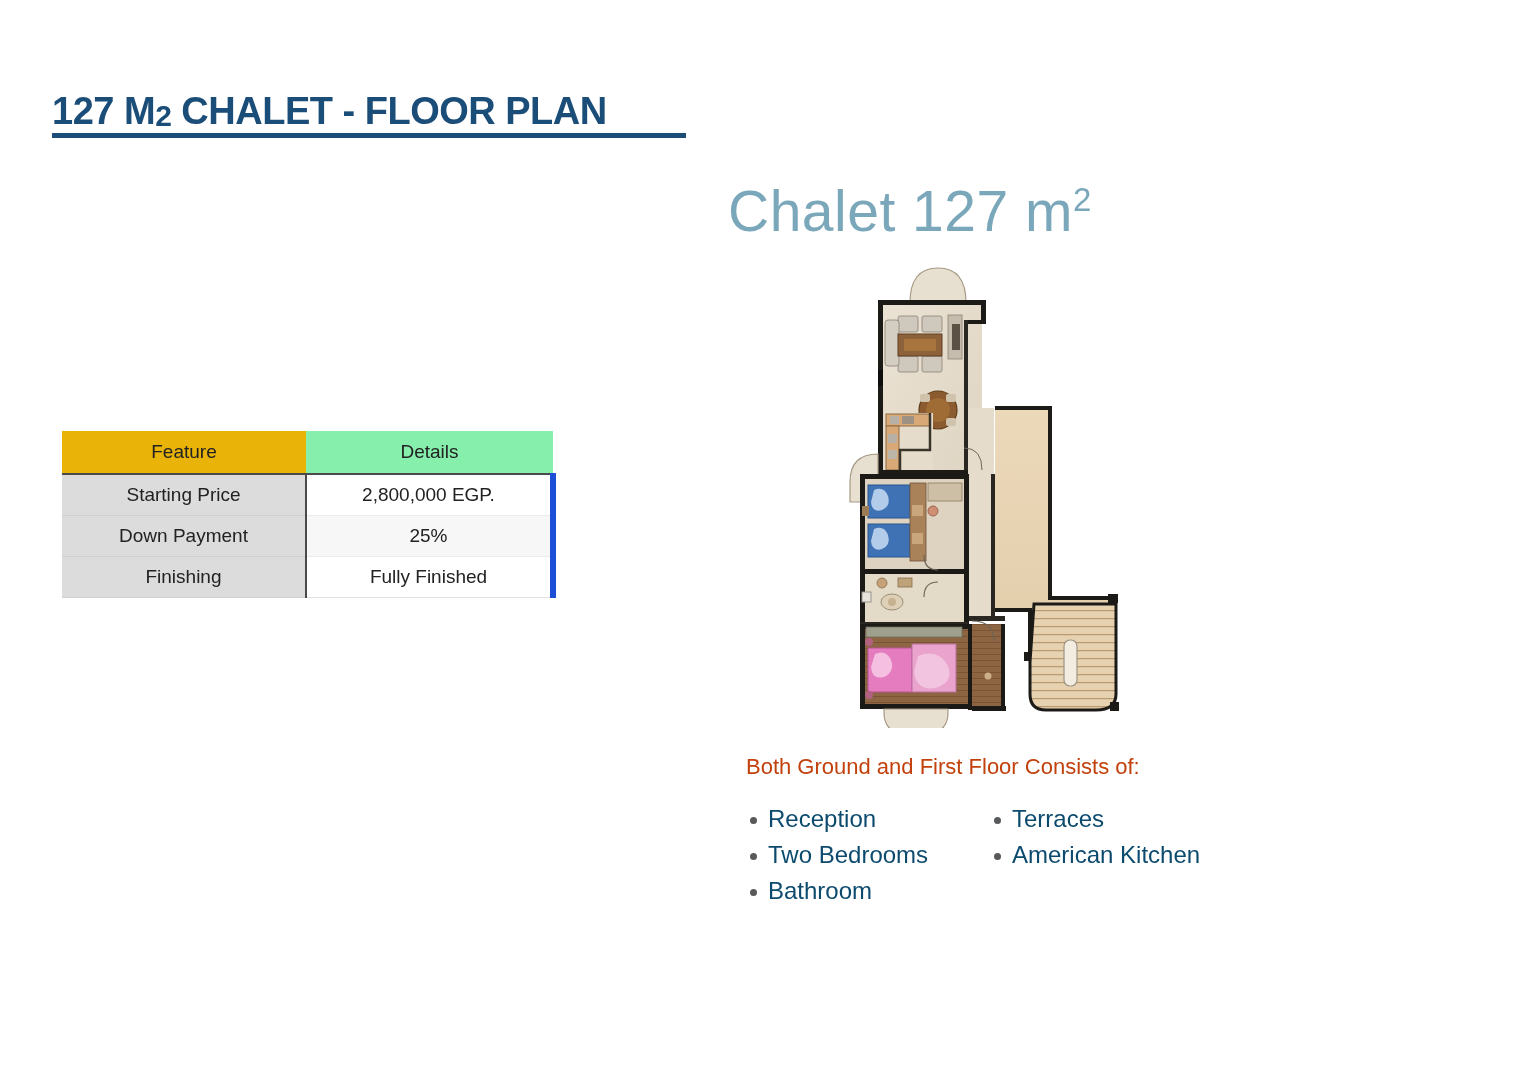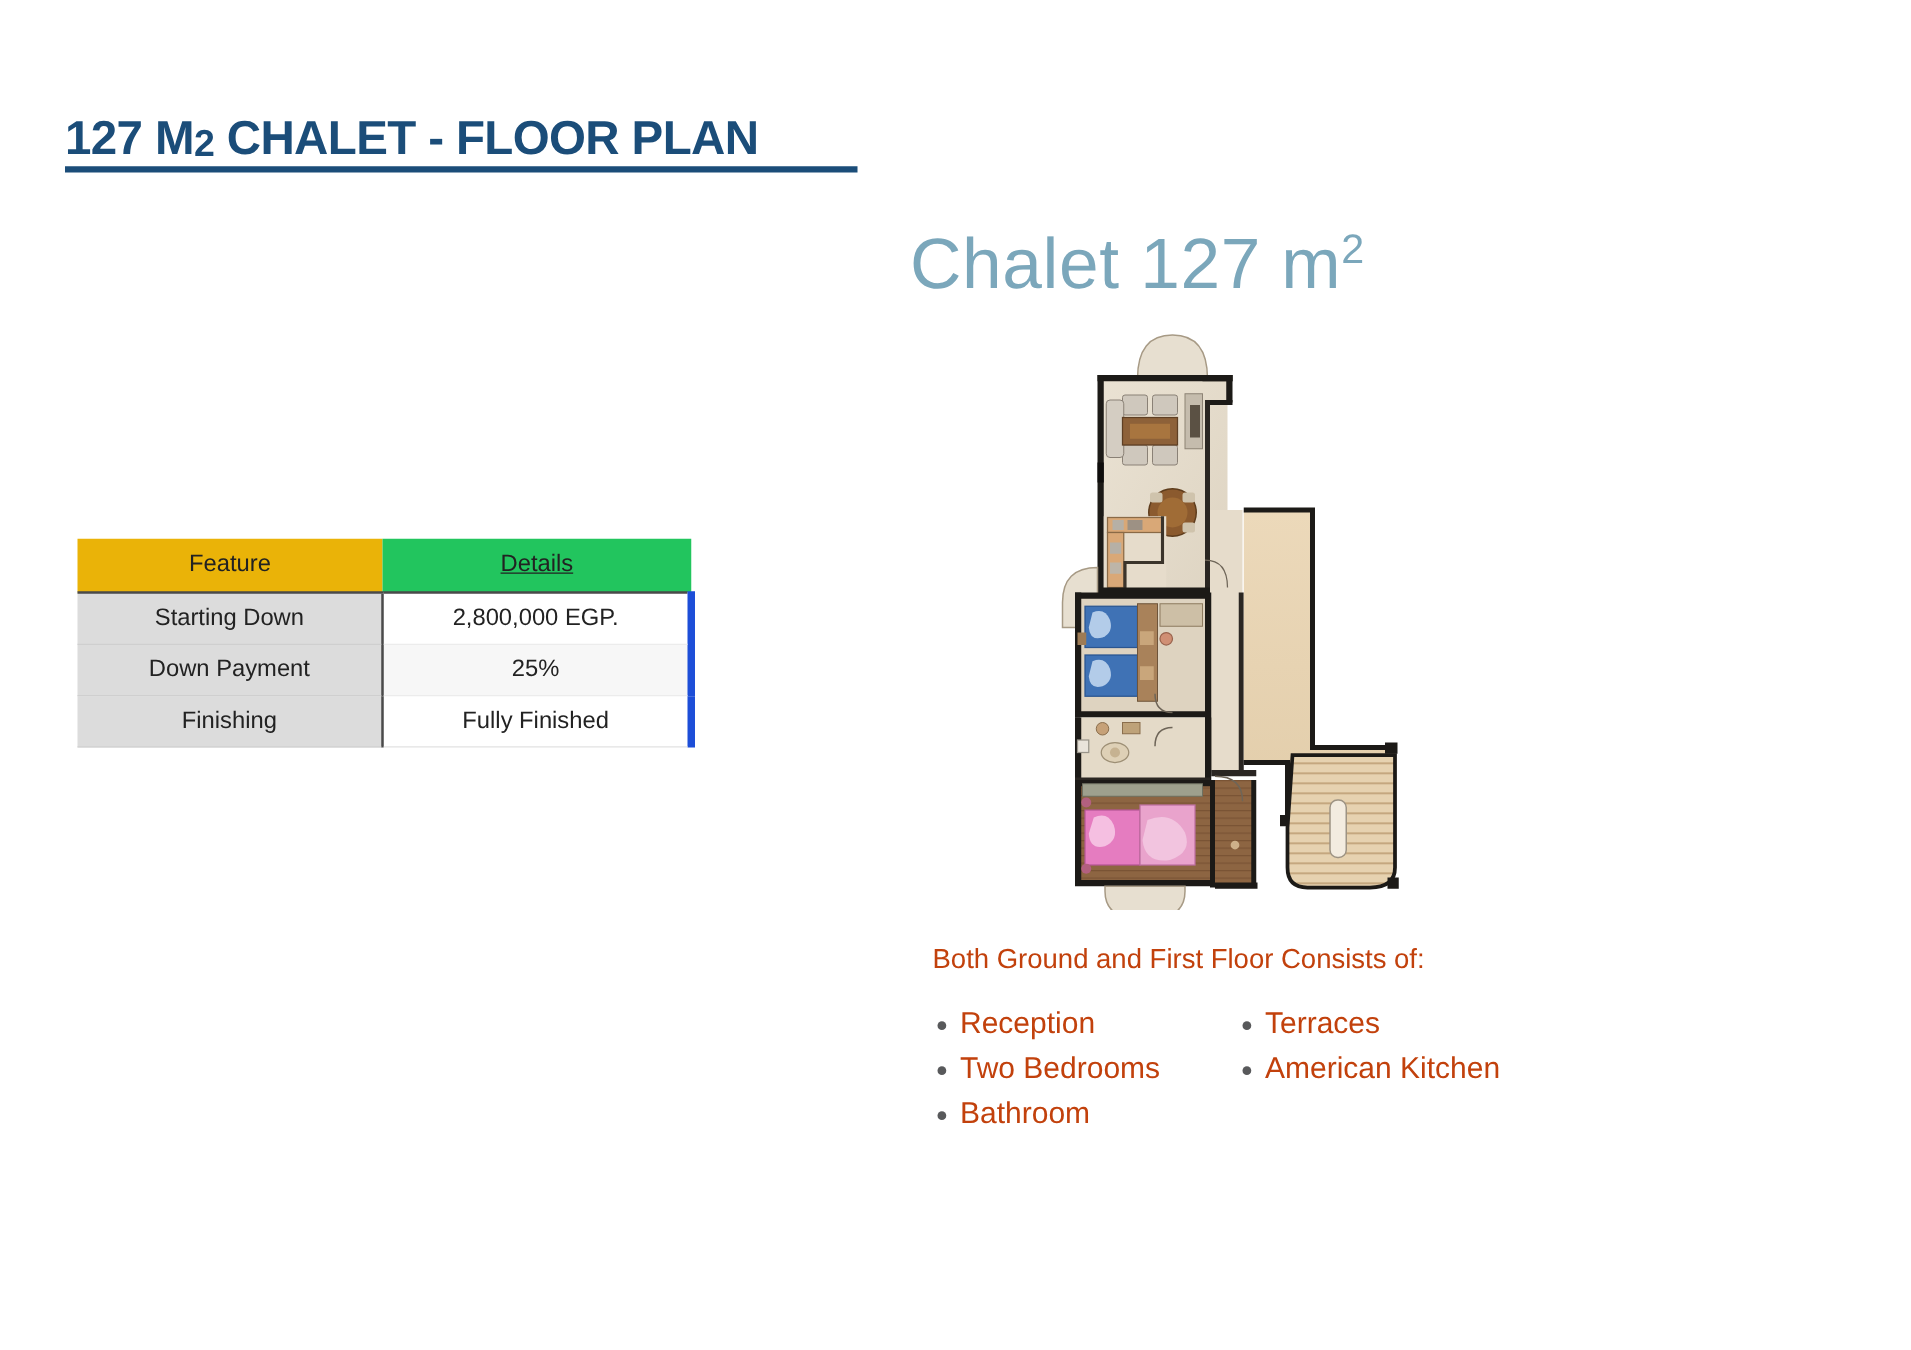--- a/index.html
+++ b/index.html
@@ -67,22 +67,21 @@
 
   #spec-table thead th {
     background: #c6c6c6;
     height: 42px;
     border-bottom: 2px solid #4a4a4a;
   }
   #spec-table thead th.h-feature {
     background: #eab308;
   }
   #spec-table thead th.h-details {
-    background: #22c55e;
-    text-decoration: underline;
+    background: #86efac;
   }
 
   #spec-table tbody td.k {
     background: #dcdcdc;
     border-bottom: 1px solid #cfcfcf;
     border-right: 2px solid #4a4a4a;
   }
   #spec-table tbody td.v {
     background: #ffffff;
     border-bottom: 1px solid #ececec;
@@ -117,21 +116,21 @@
     left: 746px;
     top: 754px;
     font-size: 22px;
     color: #c2410c;
     white-space: nowrap;
   }
 
   .bullet-col {
     position: absolute;
     font-size: 24px;
-    color: #c2410c;
+    color: #0c4a6e;
   }
   #bullet-col-1 { left: 748px; top: 801px; }
   #bullet-col-2 { left: 992px; top: 801px; }
   .bullet-item {
     white-space: nowrap;
     line-height: 36px;
     position: relative;
     padding-left: 20px;
   }
   .bullet-item::before {
@@ -167,21 +166,21 @@
     <col class="c-details">
   </colgroup>
   <thead>
     <tr>
       <th class="h-feature">Feature</th>
       <th class="h-details">Details</th>
     </tr>
   </thead>
   <tbody>
     <tr>
-      <td class="k">Starting Down</td>
+      <td class="k">Starting Price</td>
       <td class="v">2,800,000 EGP.</td>
     </tr>
     <tr>
       <td class="k">Down Payment</td>
       <td class="v">25%</td>
     </tr>
     <tr>
       <td class="k">Finishing</td>
       <td class="v">Fully Finished</td>
     </tr>

